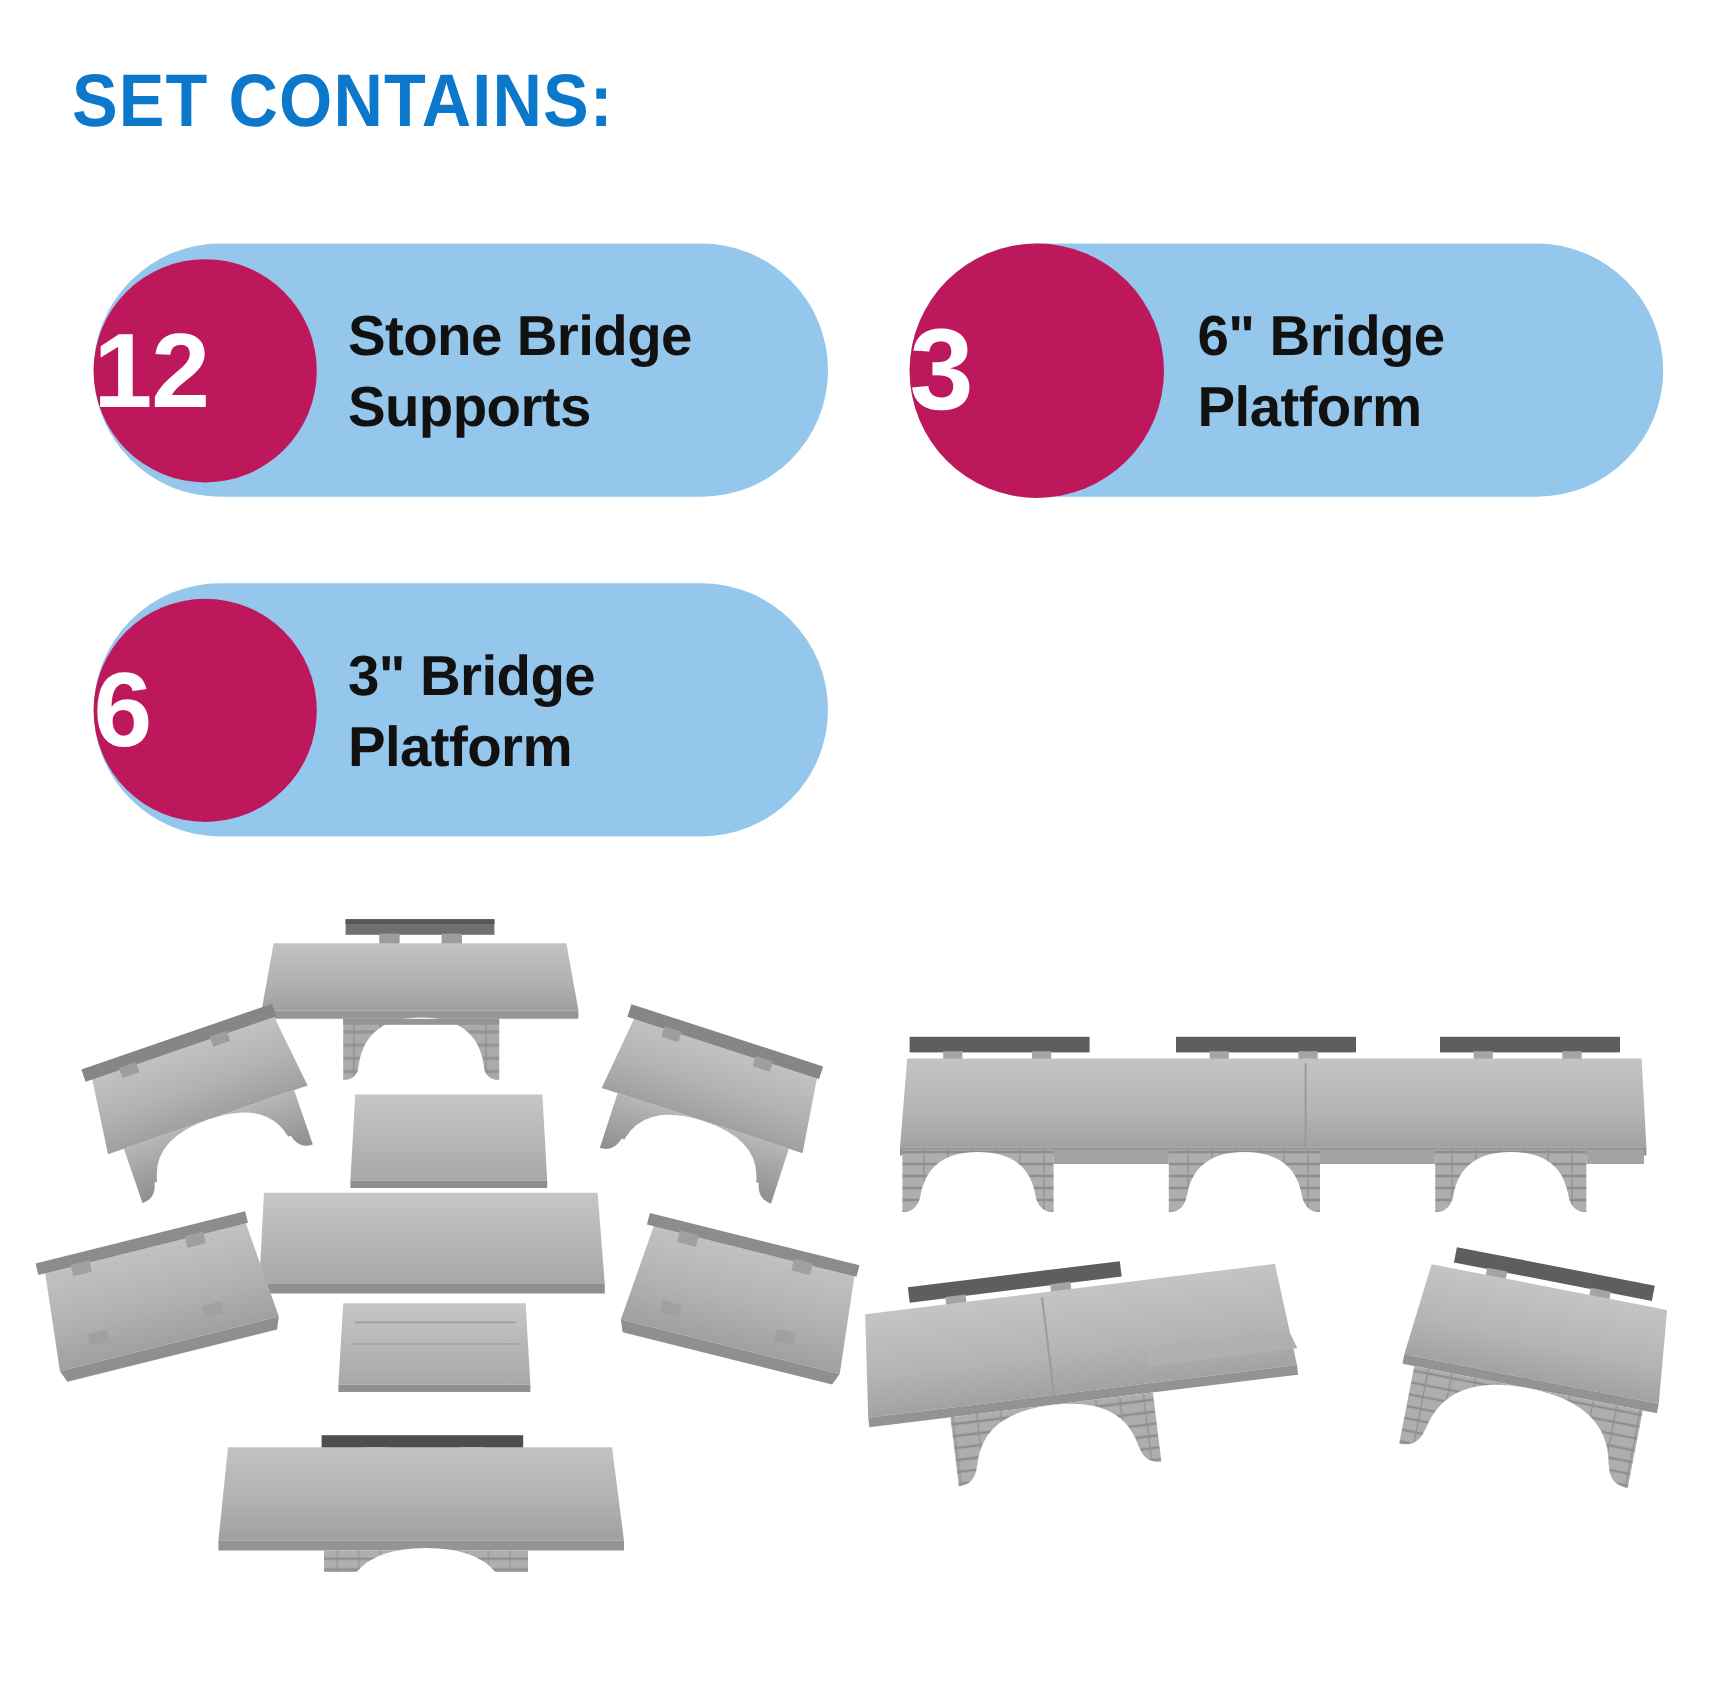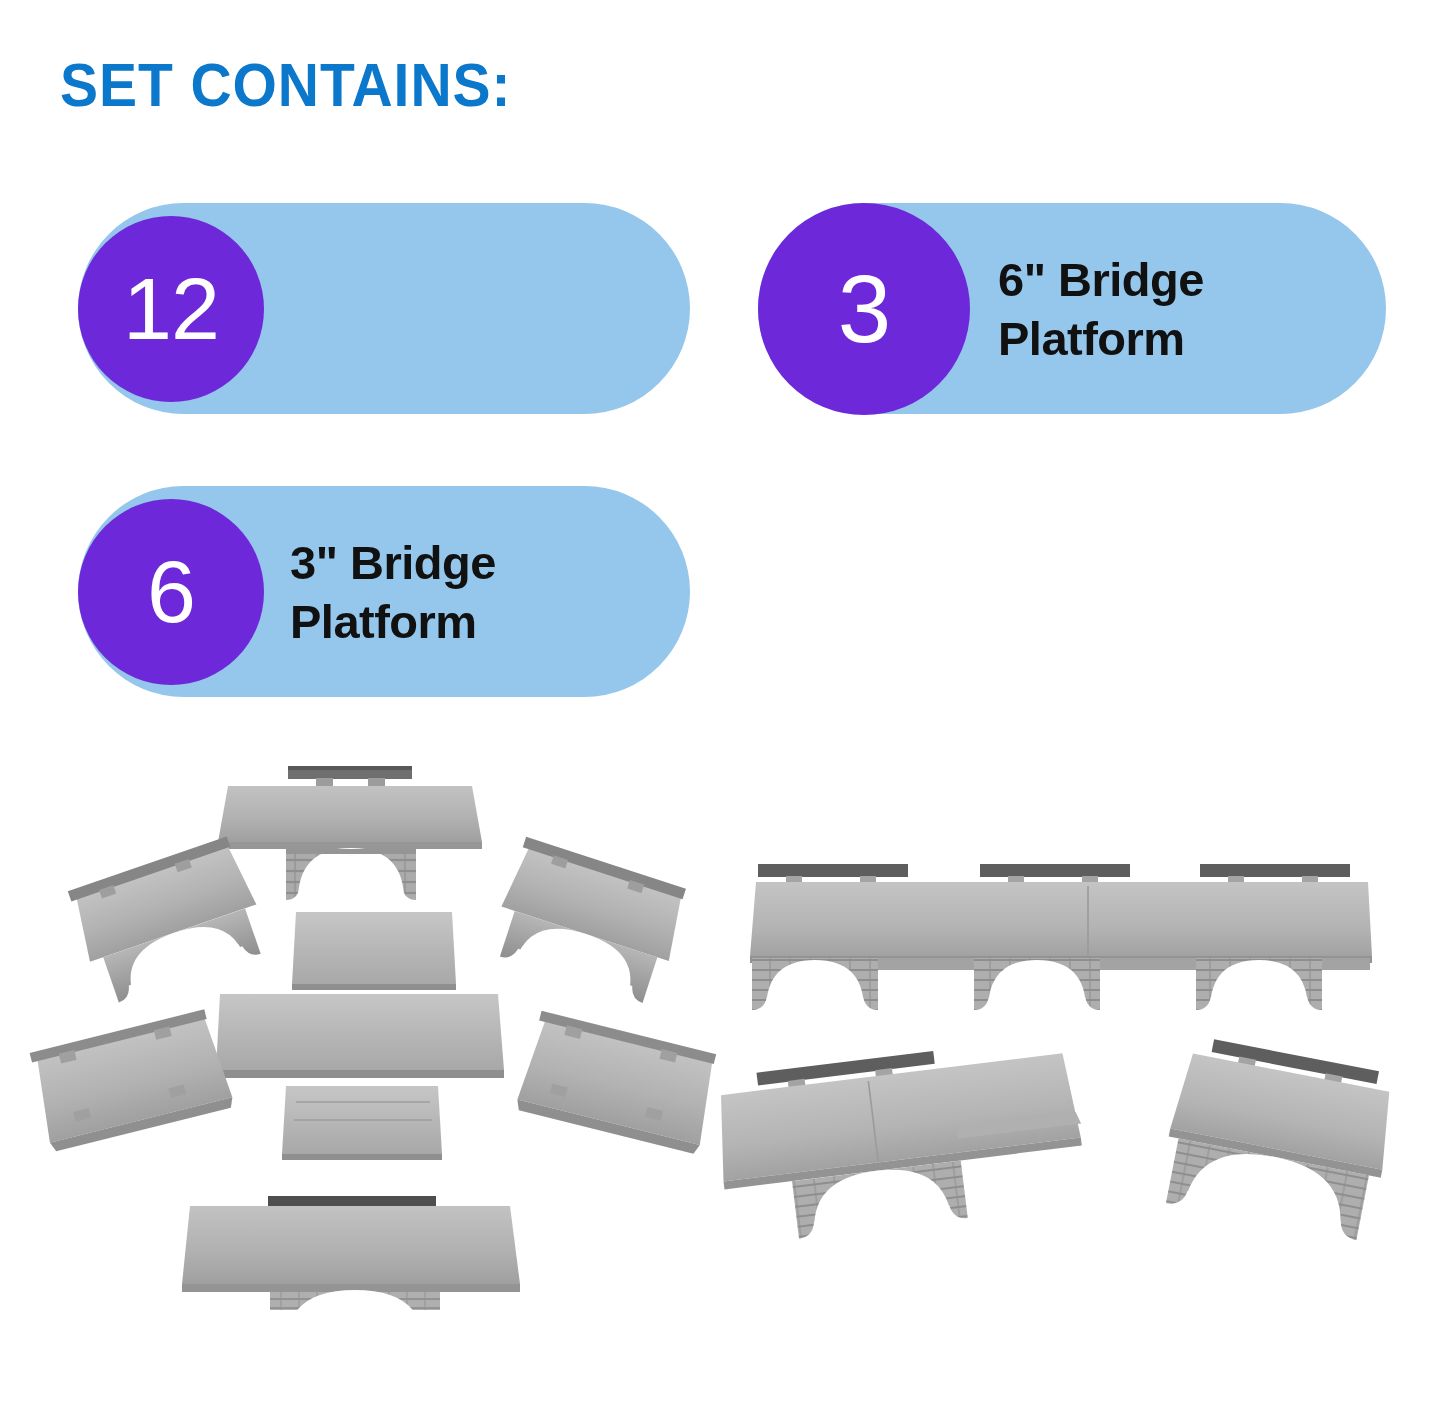--- a/index.html
+++ b/index.html
@@ -40,28 +40,27 @@
   }
   .pill-1 { left: 78px;  top: 203px; width: 612px; height: 211px; }
   .pill-2 { left: 758px; top: 203px; width: 628px; height: 211px; }
   .pill-3 { left: 78px;  top: 486px; width: 612px; height: 211px; }
 
   .pill-circle {
     position: absolute;
     left: 0;
     top: 50%;
     transform: translateY(-50%);
-    background: #6d28d9;
+    background: #be185d;
     border-radius: 50%;
     display: flex;
     align-items: center;
-    justify-content: center;
     color: #ffffff;
     font-family: "Liberation Sans", sans-serif;
-    font-weight: 400;
+    font-weight: 700;
   }
   .pill-1 .pill-circle,
   .pill-3 .pill-circle { width: 186px; height: 186px; }
   .pill-2 .pill-circle { width: 212px; height: 212px; }
 
   .pill-count {
     font-size: 88px;
     line-height: 88px;
     letter-spacing: -1px;
     user-select: none;
@@ -98,20 +97,22 @@
 </style>
 </head>
 <body>
 
 <h1 class="page-title">SET CONTAINS:</h1>
 
 <div class="pill pill-1">
   <div class="pill-circle">
     <span class="pill-count">12</span>
   </div>
+  <div class="pill-label">Stone Bridge
+Supports</div>
 </div>
 
 <div class="pill pill-2">
   <div class="pill-circle">
     <span class="pill-count">3</span>
   </div>
   <div class="pill-label">6" Bridge
 Platform</div>
 </div>
 

